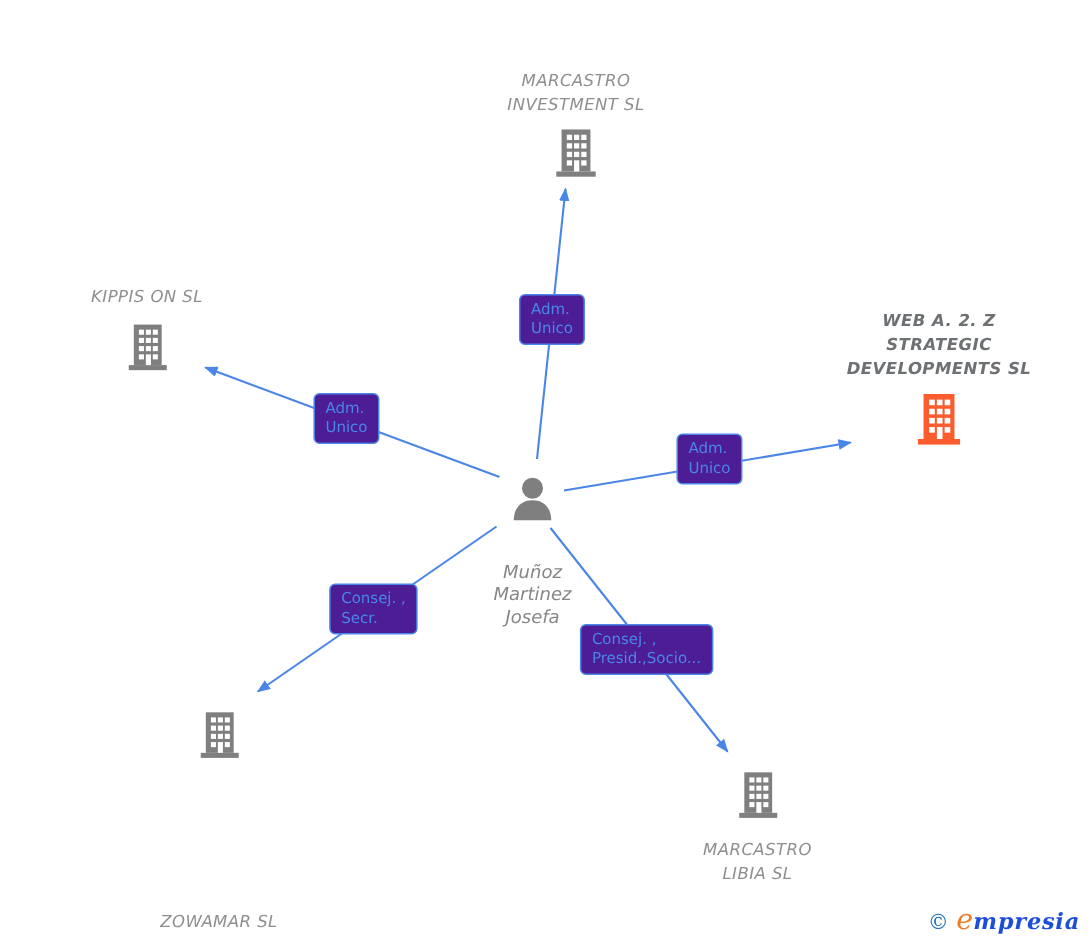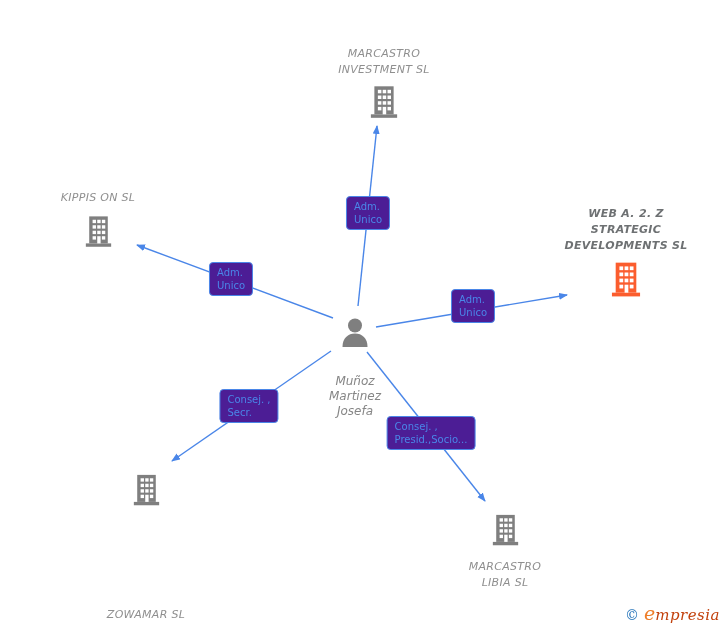--- a/index.html
+++ b/index.html
@@ -27,21 +27,21 @@
     background:#4c1d95;border:1px solid #4a86e8;border-radius:4px;
     color:#4a86e8;font-size:10px;line-height:13px;text-align:left;
     padding:3px 7px;white-space:pre-line;
   }
   .watermark{
     position:absolute;right:8px;bottom:6px;z-index:4;display:flex;align-items:baseline;gap:5px;
   }
   .wm-copy{color:#2272b9;font-size:14px;font-family:"DejaVu Serif","Liberation Serif",serif;}
   .wm-brand{font-family:"DejaVu Serif","Liberation Serif",serif;font-style:italic;}
   .wm-first{color:#ee7d28;font-size:19px;}
-  .wm-rest{color:#c2410c;font-size:15px;letter-spacing:.5px;}
+  .wm-rest{color:#1d4ed8;font-size:15px;letter-spacing:.5px;font-weight:bold;}
 </style>
 </head>
 <body>
 
 <div id="stage">
 
   <svg id="edge-layer" width="728" height="630" viewBox="0 0 728 630">
     <defs>
       <marker id="arrow" markerUnits="userSpaceOnUse" markerWidth="10" markerHeight="8" refX="8" refY="3.5" orient="auto">
         <path d="M0,0 L9,3.5 L0,7 Z" fill="#4a86e8"></path>

